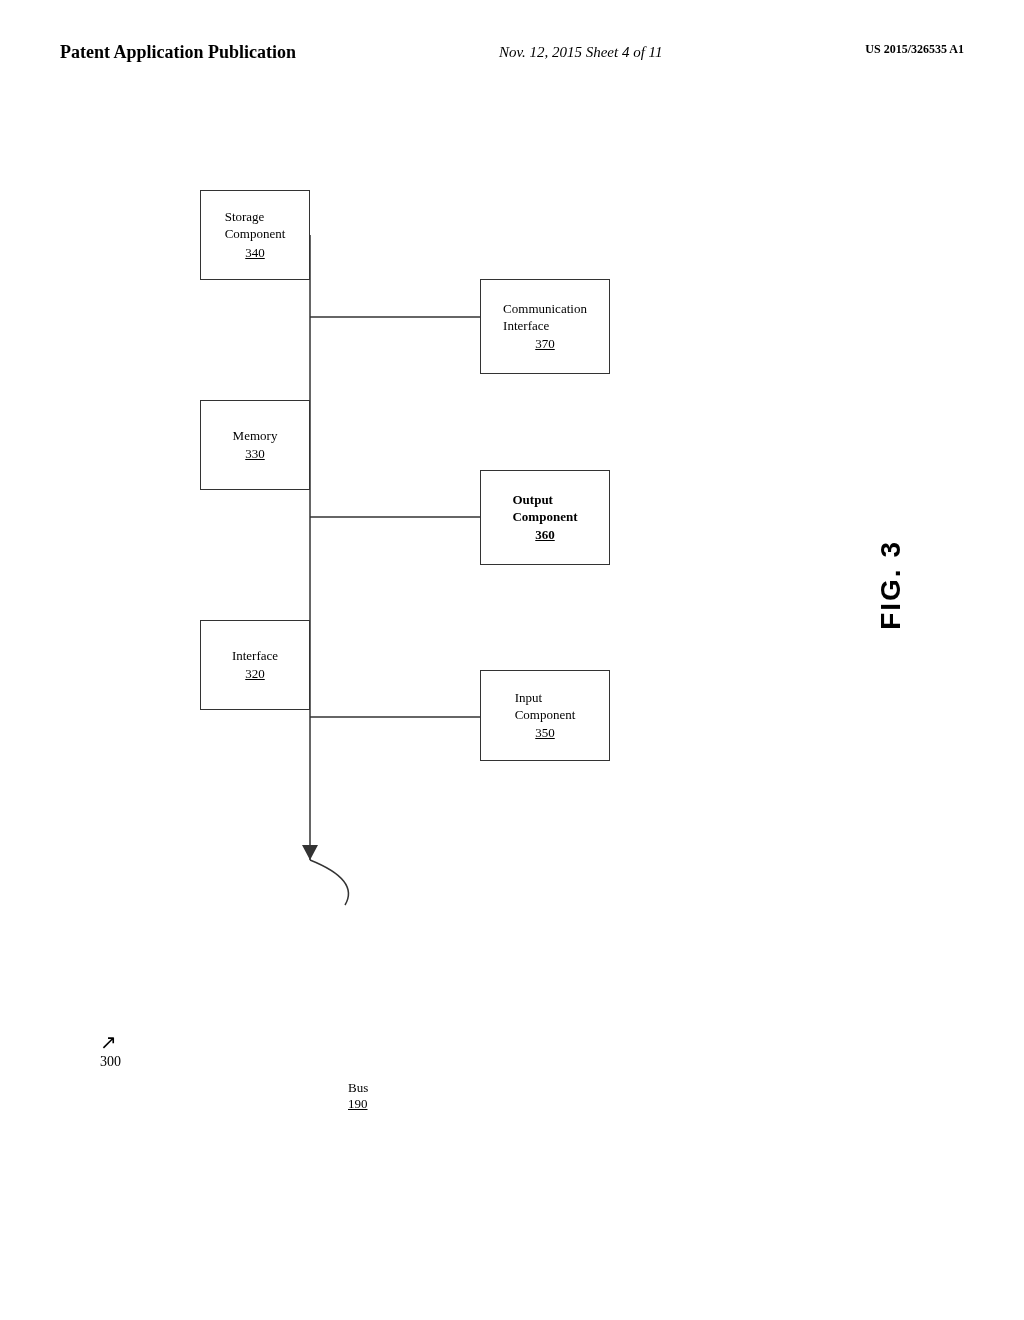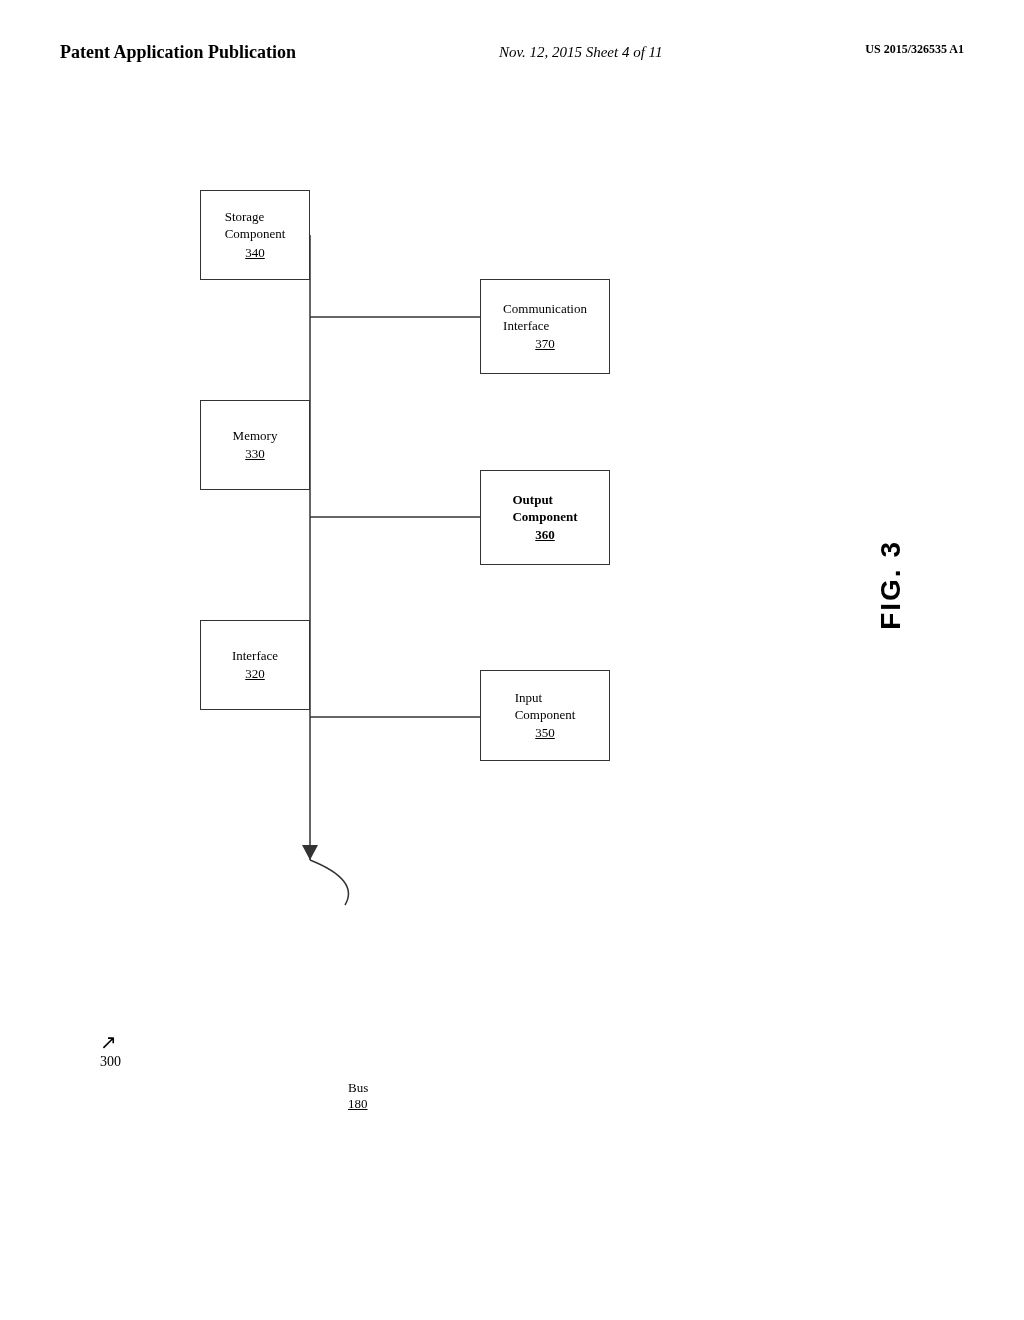--- a/index.html
+++ b/index.html
@@ -202,21 +202,21 @@
     <span class="box-number">360</span>
   </div>
 
   <div class="box box-input">
     <span class="box-label">Input<br>Component</span>
     <span class="box-number">350</span>
   </div>
 
   <div class="label-bus">
     <span>Bus</span>
-    <span class="number">180</span>
+    <span class="number">190</span>
   </div>
 
   <div class="label-300">
     <span style="font-size:20px;">↗</span><br>
     <span>300</span>
   </div>
 
   <div class="fig-label">
     <span style="writing-mode:vertical-rl; transform:rotate(180deg); font-family: Arial, sans-serif; font-size:28px; font-weight:bold; letter-spacing:2px;">FIG. 3</span>
   </div>

